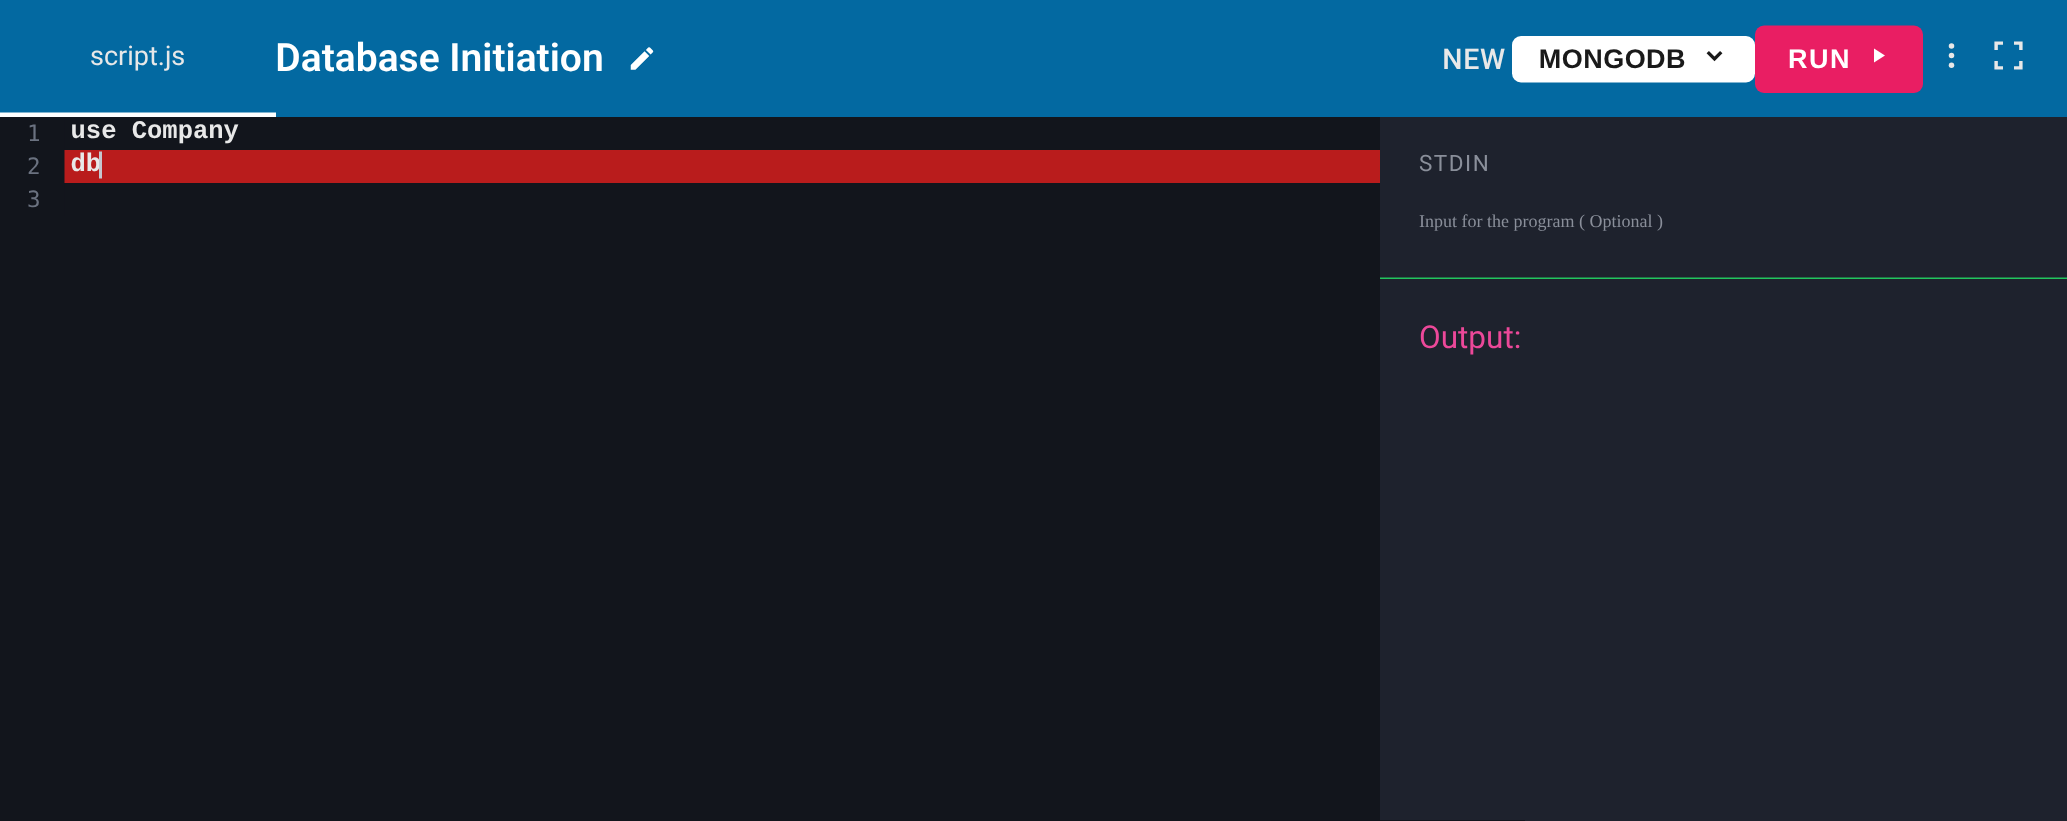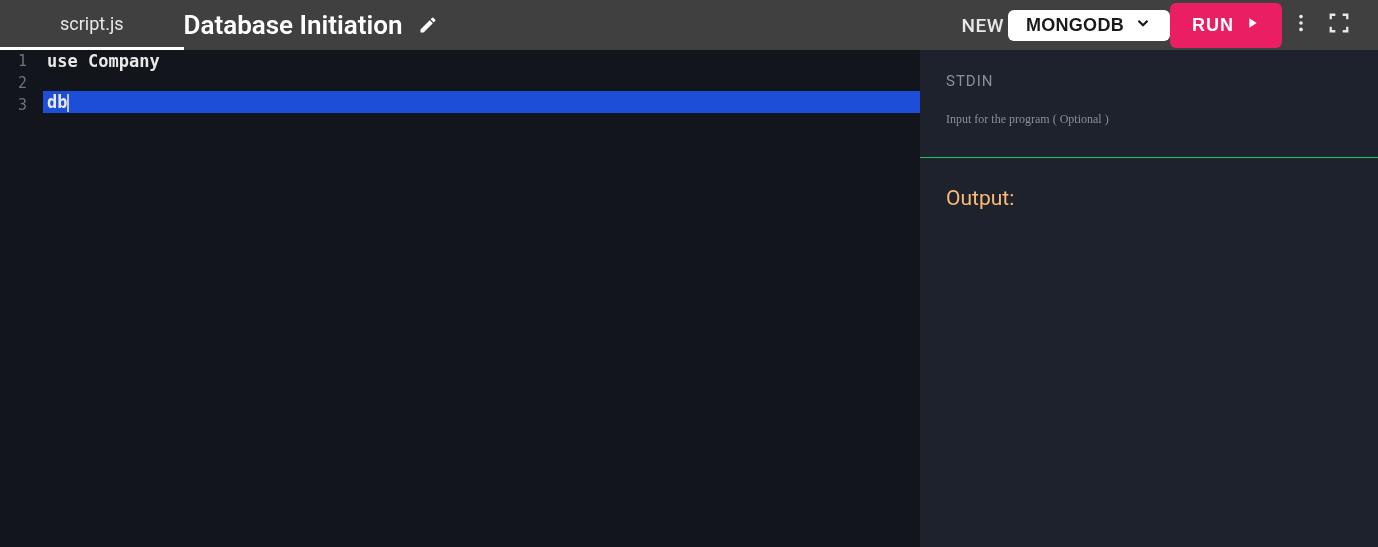--- a/index.html
+++ b/index.html
@@ -16,22 +16,22 @@
       overflow: hidden;
     }
     .app {
       display: flex;
       flex-direction: column;
       height: 100%;
     }
     .header {
       display: flex;
       align-items: center;
-      background: #404040;
-      height: 50px;
+      background: #0369a1;
+      height: 78px;
       padding: 0 20px 0 0;
     }
     .tab-area {
       display: flex;
       align-items: center;
       height: 100%;
     }
     .tab {
       padding: 0 60px;
       height: 100%;
@@ -136,24 +136,24 @@
     }
     .code-lines {
       flex: 1;
       color: #e8e8e8;
     }
     .code-line {
       height: 22px;
       padding: 0 4px;
       white-space: pre;
       font-weight: 600;
+      font-family: Liberation Mono, monospace;
     }
     .code-line.active {
-      background: #1d4ed8;
-      margin-top: 19px;
+      background: #b91c1c;
     }
     .cursor {
       display: inline-block;
       width: 2px;
       height: 18px;
       background: #c5c8d0;
       vertical-align: middle;
       margin-left: -1px;
     }
     .right-panel {
@@ -187,21 +187,21 @@
     .divider {
       height: 1px;
       background: #22c55e;
       margin: 0;
     }
     .output-section {
       padding: 28px 26px;
     }
     .output-label {
       font-size: 21px;
-      color: #fdba74;
+      color: #ec4899;
       margin-bottom: 11px;
     }
     .output-text {
       font-family: 'Consolas', 'Monaco', monospace;
       font-size: 18px;
       line-height: 28px;
       color: #e8e8e8;
       white-space: pre;
       font-weight: 600;
     }

